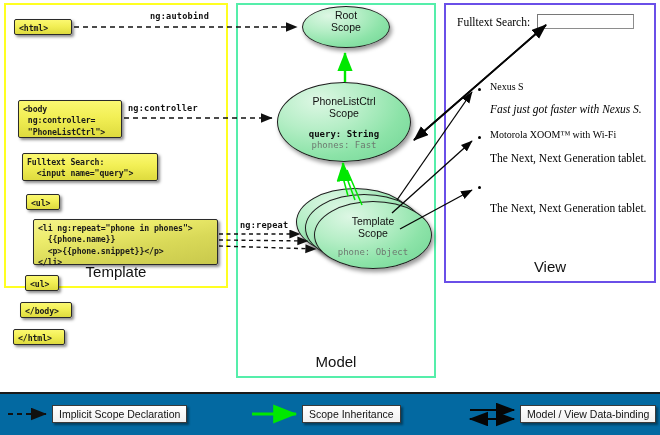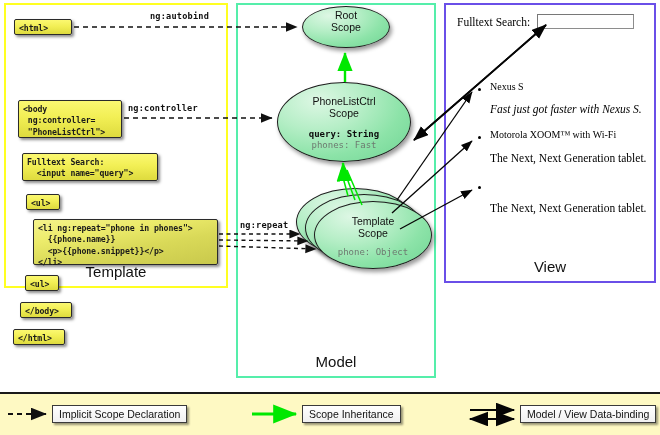--- a/index.html
+++ b/index.html
@@ -127,21 +127,21 @@
     background:transparent;
   }
 
   
   #wires{position:absolute;left:0;top:0;width:660px;height:435px;pointer-events:none;}
 
   
   #legend{
     position:absolute;
     left:0;top:392px;width:660px;height:43px;
-    background:#fef9c3;
+    background:#0369a1;
   }
   #legend-rule{
     position:absolute;left:0;top:0;width:660px;height:2px;background:#1a1a1a;
   }
   .legend-box{
     position:absolute;
     box-sizing:border-box;
     border:1.5px solid #3a3a3a;
     background:linear-gradient(180deg,#ffffff 0%,#f0f0f0 100%);
     box-shadow:1.5px 1.5px 2px rgba(0,0,0,.4);

